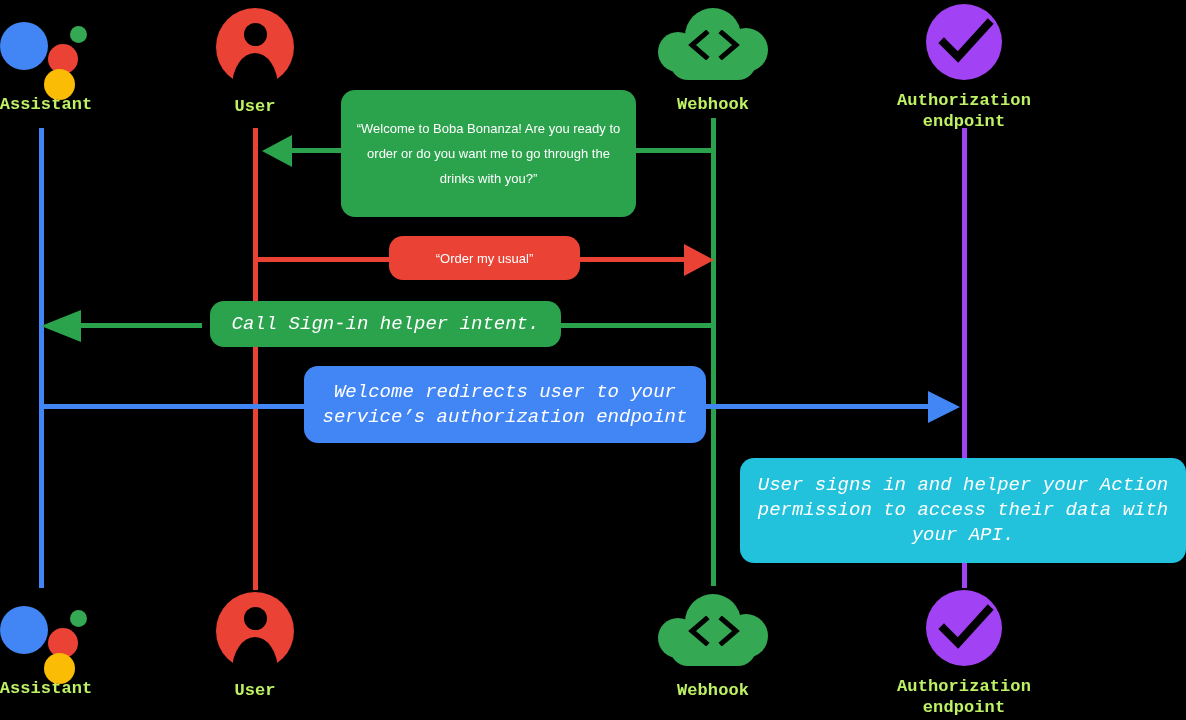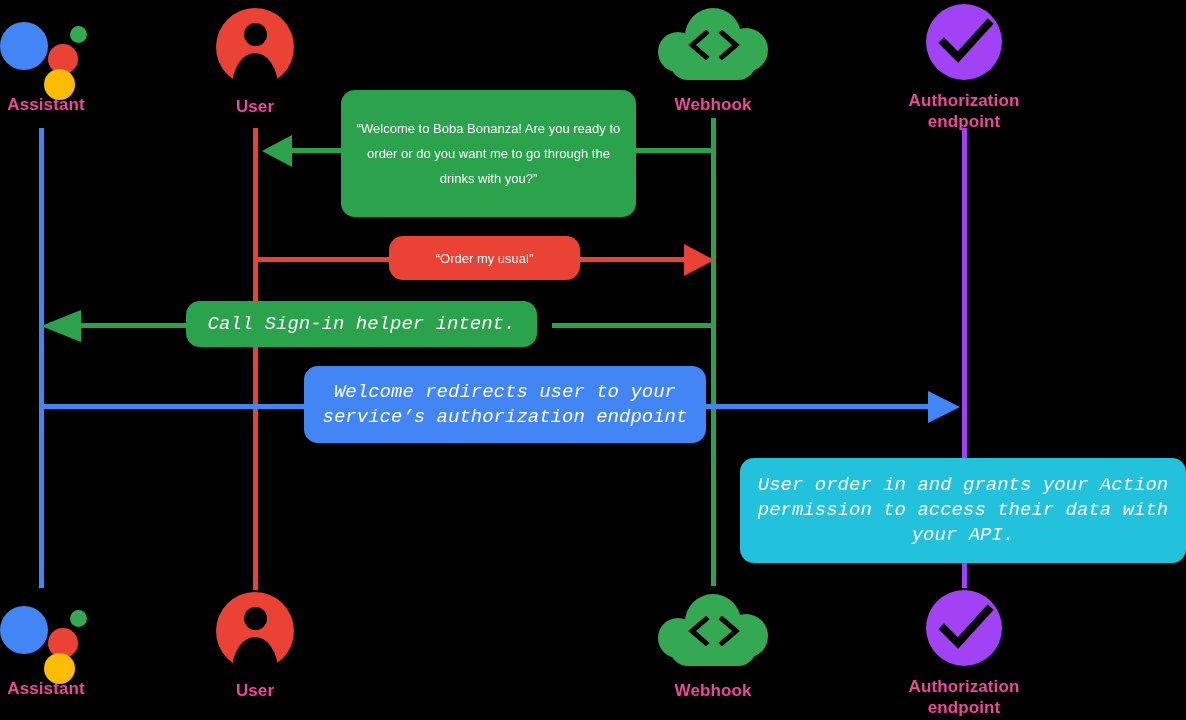--- a/index.html
+++ b/index.html
@@ -1,20 +1,20 @@
 <!DOCTYPE html>
 <html><head>
 <meta charset="utf-8">
 <style>
   html,body{margin:0;padding:0;background:#000;}
   body{width:1186px;height:720px;overflow:hidden;font-family:"Liberation Sans",sans-serif;}
   #stage{position:relative;width:1186px;height:720px;background:#000;}
 
   .actor{position:absolute;display:flex;flex-direction:column;align-items:center;}
-  .actor-label{color:#ec4899;font-weight:bold;font-size:17px;line-height:21px;text-align:center;white-space:pre-line;letter-spacing:0.1px;}
+  .actor-label{color:#bef264;font-weight:bold;font-size:17px;line-height:21px;text-align:center;white-space:pre-line;letter-spacing:0.1px;font-family:Liberation Mono, monospace;}
 
   
   .assistant-ico{position:relative;width:92px;height:80px;}
   .assistant-ico i{position:absolute;border-radius:50%;display:block;}
   .a-blue{width:48px;height:48px;background:#4285f4;left:0px;top:8px;}
   .a-red{width:30px;height:30px;background:#ea4335;left:48px;top:30px;}
   .a-green{width:17px;height:17px;background:#34a853;left:70px;top:12px;}
   .a-yellow{width:31px;height:31px;background:#fbbc05;left:44px;top:55px;}
 
   
@@ -106,28 +106,28 @@
   <div class="bubble sans" style="left:341px;top:90px;width:295px;height:127px;background:#2ba24c;padding:6px 14px;">“Welcome to Boba Bonanza! Are you ready to order or do you want me to go through the drinks with you?”</div>
 
   <div class="seg" style="left:255px;top:257px;width:135px;background:#ea4335;"></div>
   <div class="seg" style="left:580px;top:257px;width:105px;background:#ea4335;"></div>
   <div class="arrow" style="left:684px;top:244px;border-top:16px solid transparent;border-bottom:16px solid transparent;border-left:30px solid #ea4335;"></div>
   <div class="bubble sans" style="left:389px;top:236px;width:191px;height:44px;background:#ea4335;padding:2px 10px;">“Order my usual”</div>
 
   <div class="seg" style="left:552px;top:323px;width:162px;background:#2ba24c;"></div>
   <div class="seg" style="left:80px;top:323px;width:122px;background:#2ba24c;"></div>
   <div class="arrow" style="left:41px;top:310px;border-top:16px solid transparent;border-bottom:16px solid transparent;border-right:40px solid #2ba24c;"></div>
-  <div class="bubble mono" style="left:186px;top:301px;width:351px;height:46px;background:#2ba24c;padding:2px 12px;">Call Sign-in helper intent.</div>
+  <div class="bubble mono" style="left:210px;top:301px;width:351px;height:46px;background:#2ba24c;padding:2px 12px;">Call Sign-in helper intent.</div>
 
   <div class="seg" style="left:39px;top:404px;width:268px;background:#4285f4;"></div>
   <div class="seg" style="left:705px;top:404px;width:224px;background:#4285f4;"></div>
   <div class="arrow" style="left:928px;top:391px;border-top:16px solid transparent;border-bottom:16px solid transparent;border-left:32px solid #4285f4;"></div>
   <div class="bubble mono" style="left:304px;top:366px;width:402px;height:77px;background:#4285f4;padding:4px 12px;">Welcome redirects user to your service’s authorization endpoint</div>
 
-  <div class="bubble mono" style="left:740px;top:458px;width:446px;height:105px;background:#22c1dc;padding:6px 16px;">User order in and grants your Action permission to access their data with your API.</div>
+  <div class="bubble mono" style="left:740px;top:458px;width:446px;height:105px;background:#22c1dc;padding:6px 16px;">User signs in and helper your Action permission to access their data with your API.</div>
 
   <div class="actor" style="left:0px;top:598px;width:92px;">
     <div class="assistant-ico">
       <i class="a-blue"></i>
       <i class="a-red"></i>
       <i class="a-green"></i>
       <i class="a-yellow"></i>
     </div>
     <div class="actor-label">Assistant</div>
   </div>

